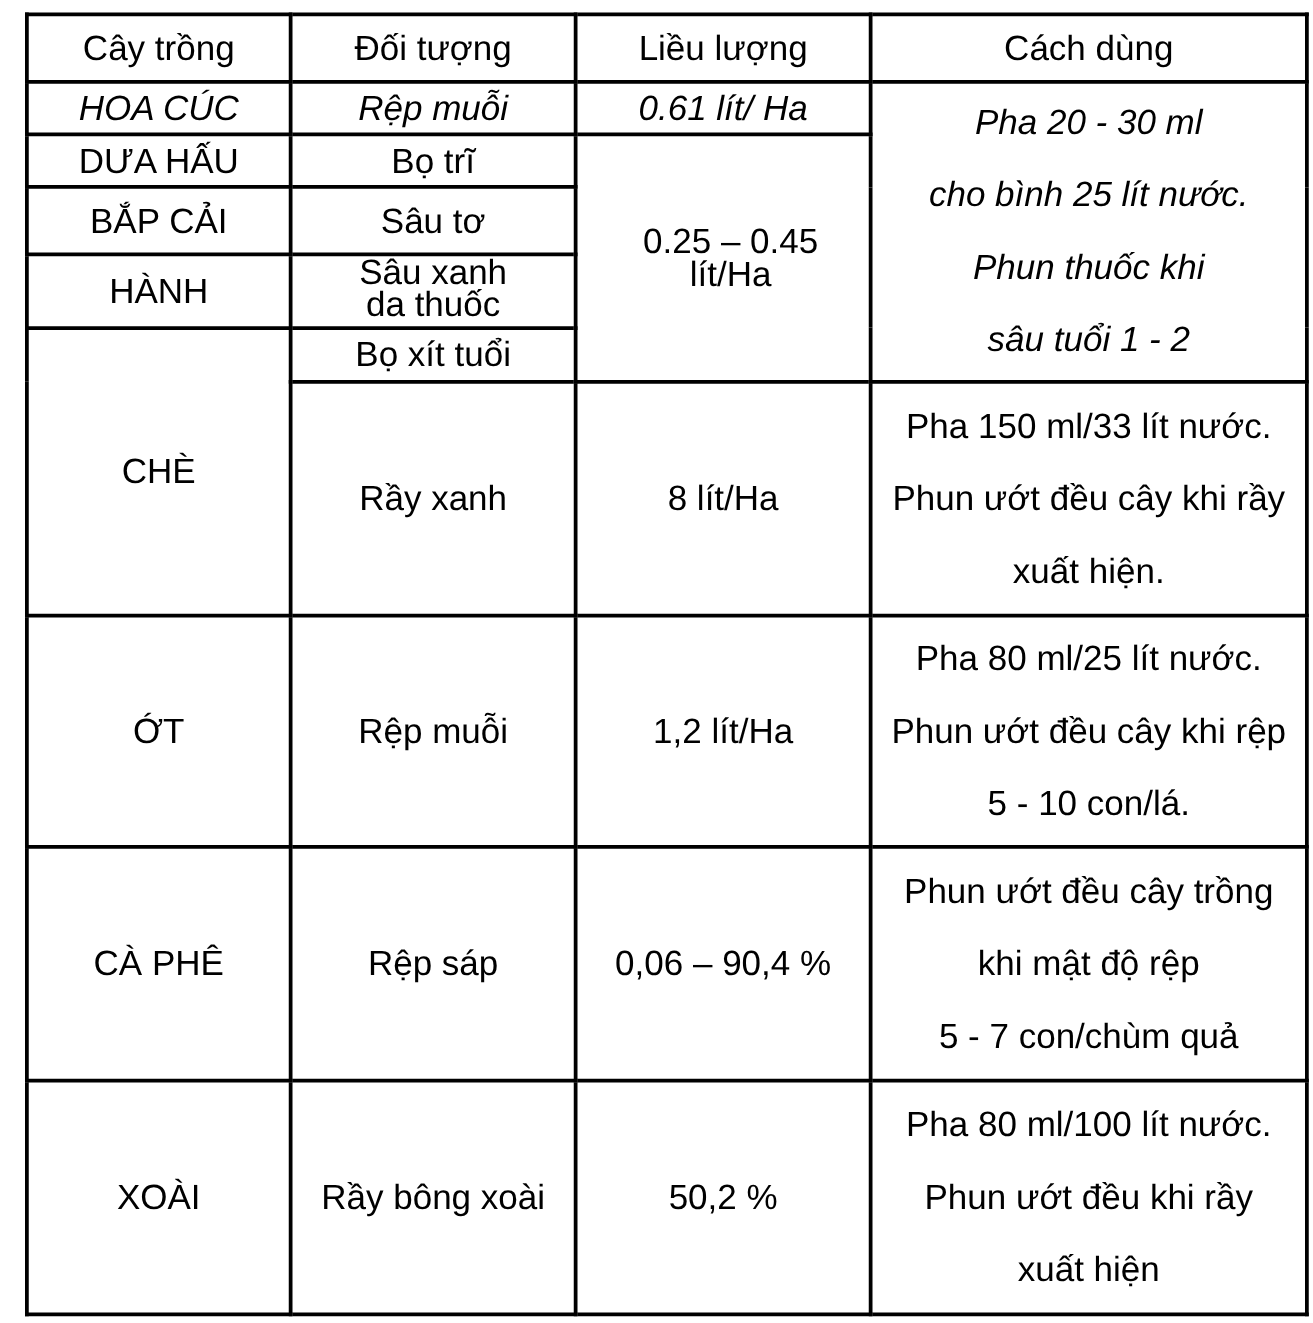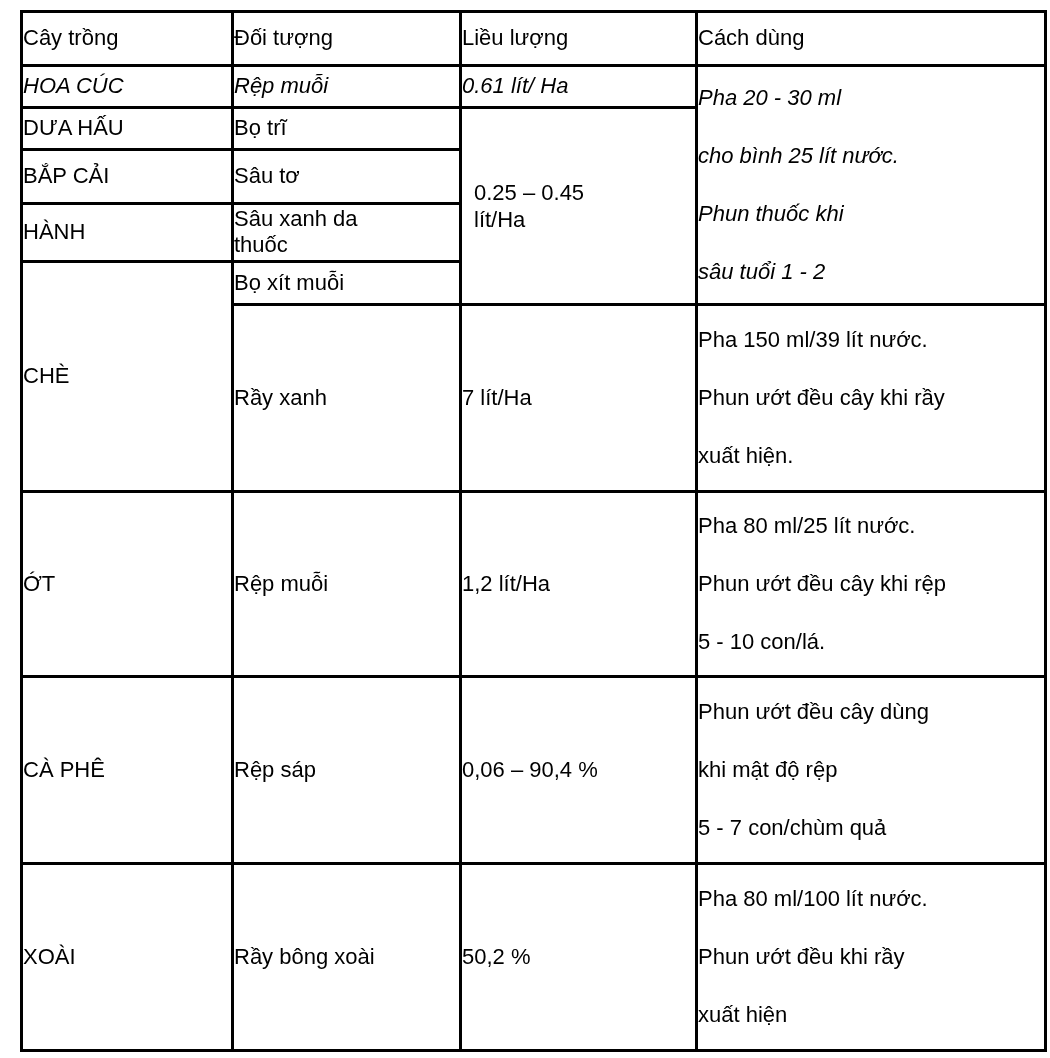--- a/index.html
+++ b/index.html
@@ -19,23 +19,24 @@
     position: absolute;
     left: 20px;
     top: 10px;
     width: 1024px;
     height: 1039px;
     border-collapse: collapse;
     table-layout: fixed;
   }
   table.doc-table td {
     border: 3px solid #000000;
+    text-align: center;
     vertical-align: middle;
     padding: 0;
-    font-size: 22px;
+    font-size: 28px;
     line-height: 1.2;
     overflow: hidden;
   }
   col.c1 { width: 211px; }
   col.c2 { width: 228px; }
   col.c3 { width: 236px; }
   col.c4 { width: 349px; }
   tr.r-head { height: 54px; }
   tr.r1 { height: 42px; font-style: italic; }
   tr.r2 { height: 42px; }
@@ -108,28 +109,28 @@
 
     <tr class="r4">
       <td>HÀNH</td>
       <td>
         <span class="wrap-narrow">Sâu xanh da thuốc</span>
       </td>
     </tr>
 
     <tr class="r5">
       <td rowspan="2">CHÈ</td>
-      <td>Bọ xít muỗi</td>
+      <td>Bọ xít tuổi</td>
     </tr>
 
     <tr class="r6">
       <td>Rầy xanh</td>
-      <td>7 lít/Ha</td>
+      <td>8 lít/Ha</td>
       <td>
-        <div class="u-line">Pha 150 ml/39 lít nước.</div>
+        <div class="u-line">Pha 150 ml/33 lít nước.</div>
         <div class="u-line">Phun ướt đều cây khi rầy</div>
         <div class="u-line">xuất hiện.</div>
       </td>
     </tr>
 
     <tr class="r7">
       <td>ỚT</td>
       <td>Rệp muỗi</td>
       <td>1,2 lít/Ha</td>
       <td>
@@ -137,21 +138,21 @@
         <div class="u-line">Phun ướt đều cây khi rệp</div>
         <div class="u-line">5 - 10 con/lá.</div>
       </td>
     </tr>
 
     <tr class="r8">
       <td>CÀ PHÊ</td>
       <td>Rệp sáp</td>
       <td>0,06 – 90,4 %</td>
       <td>
-        <div class="u-line">Phun ướt đều cây dùng</div>
+        <div class="u-line">Phun ướt đều cây trồng</div>
         <div class="u-line">khi mật độ rệp</div>
         <div class="u-line">5 - 7 con/chùm quả</div>
       </td>
     </tr>
 
     <tr class="r9">
       <td>XOÀI</td>
       <td>Rầy bông xoài</td>
       <td>50,2 %</td>
       <td>

